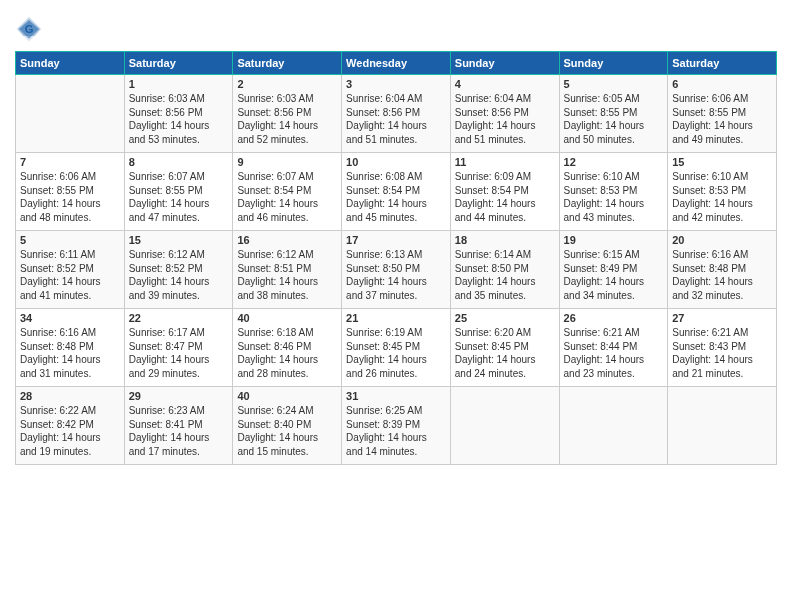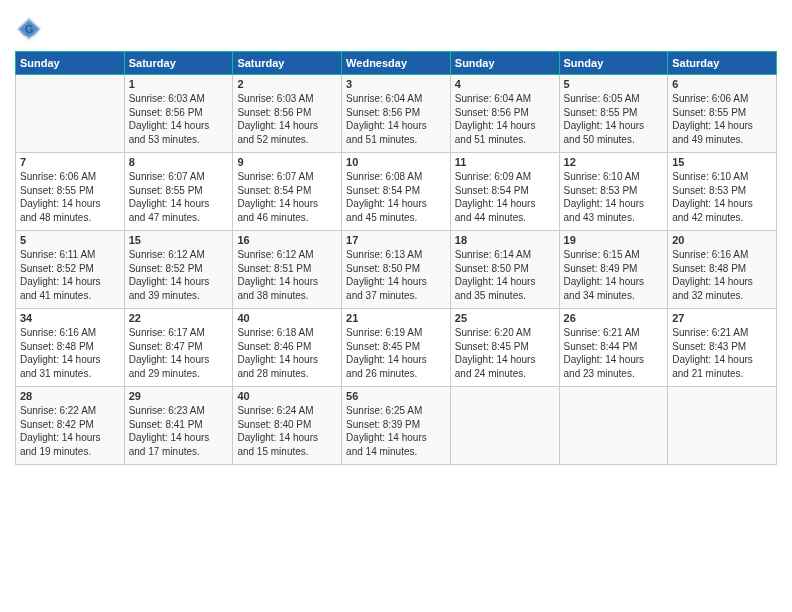--- a/index.html
+++ b/index.html
@@ -251,21 +251,21 @@
           </td>
           <td>
             <span class="day-number">29</span>
             <div class="cell-text">Sunrise: 6:23 AM<br>Sunset: 8:41 PM<br>Daylight: 14 hours<br>and 17 minutes.</div>
           </td>
           <td>
             <span class="day-number">40</span>
             <div class="cell-text">Sunrise: 6:24 AM<br>Sunset: 8:40 PM<br>Daylight: 14 hours<br>and 15 minutes.</div>
           </td>
           <td>
-            <span class="day-number">56</span>
+            <span class="day-number">31</span>
             <div class="cell-text">Sunrise: 6:25 AM<br>Sunset: 8:39 PM<br>Daylight: 14 hours<br>and 14 minutes.</div>
           </td>
           <td class="empty-cell"></td>
           <td class="empty-cell"></td>
           <td class="empty-cell"></td>
         </tr>
       </tbody>
   </table>
 </div>
 

